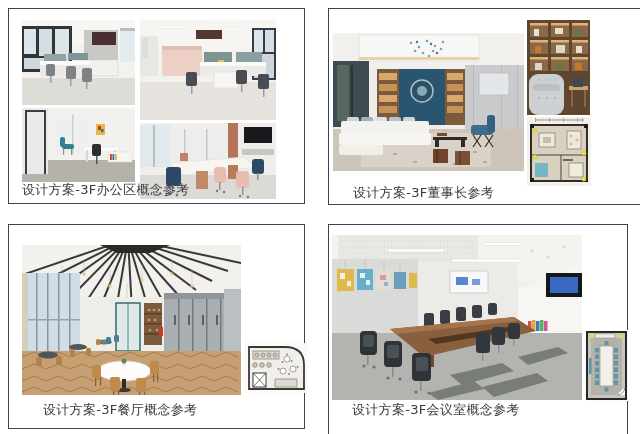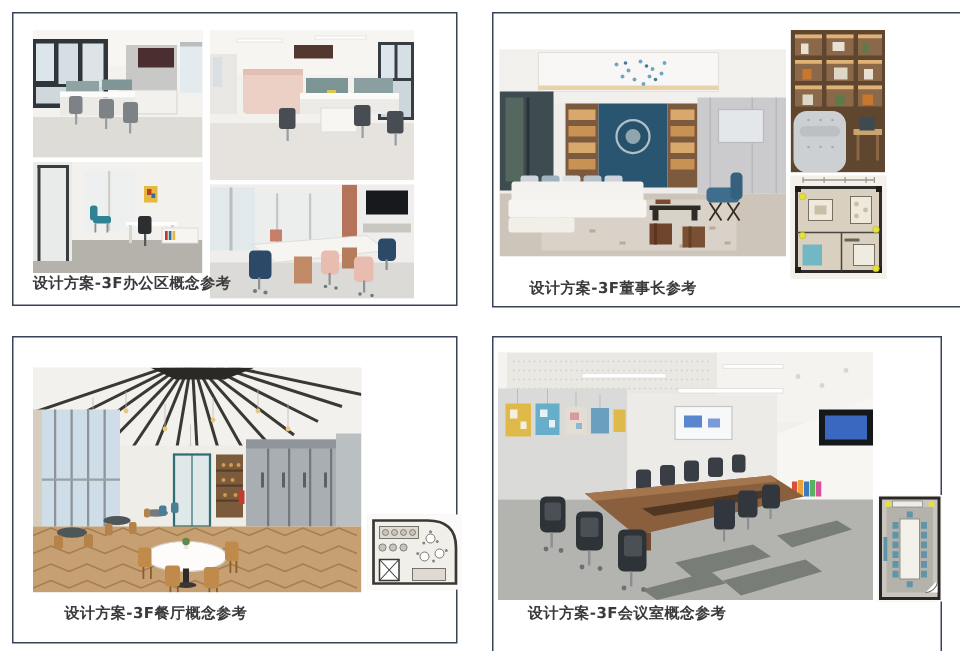--- a/index.html
+++ b/index.html
@@ -5,21 +5,21 @@
   html,body{margin:0;padding:0;background:#ffffff;}
   body{width:640px;height:434px;position:relative;overflow:hidden;
        font-family:"DejaVu Sans","Liberation Sans",sans-serif;}
   .panel{position:absolute;background:#ffffff;border:1px solid #3a4257;box-sizing:border-box;}
   #panel-office{left:8px;top:8px;width:297px;height:196px;}
   #panel-chairman{left:328px;top:8px;width:343px;height:197px;}
   #panel-dining{left:8px;top:224px;width:297px;height:205px;}
   #panel-meeting{left:328px;top:224px;width:300px;height:228px;}
   .photo{position:absolute;overflow:hidden;background:#eee;}
   .photo svg{width:100%;height:100%;display:block;}
-  .caption{position:absolute;font-size:10px;line-height:9px;font-weight:700;
+  .caption{position:absolute;font-size:13px;line-height:9px;font-weight:400;
            color:#3a3a3c;letter-spacing:0.3px;white-space:nowrap;}
   
   .po-a{left:13px;top:11px;width:113px;height:85px;}
   .po-b{left:13px;top:99px;width:113px;height:74px;}
   .po-c{left:131px;top:11px;width:136px;height:100px;}
   .po-d{left:131px;top:114px;width:136px;height:76px;}
   .po-cap{left:13px;top:176px;width:113px;text-align:center;}
   
   .pc-a{left:4px;top:24px;width:191px;height:138px;}
   .pc-b{left:198px;top:11px;width:63px;height:95px;}

